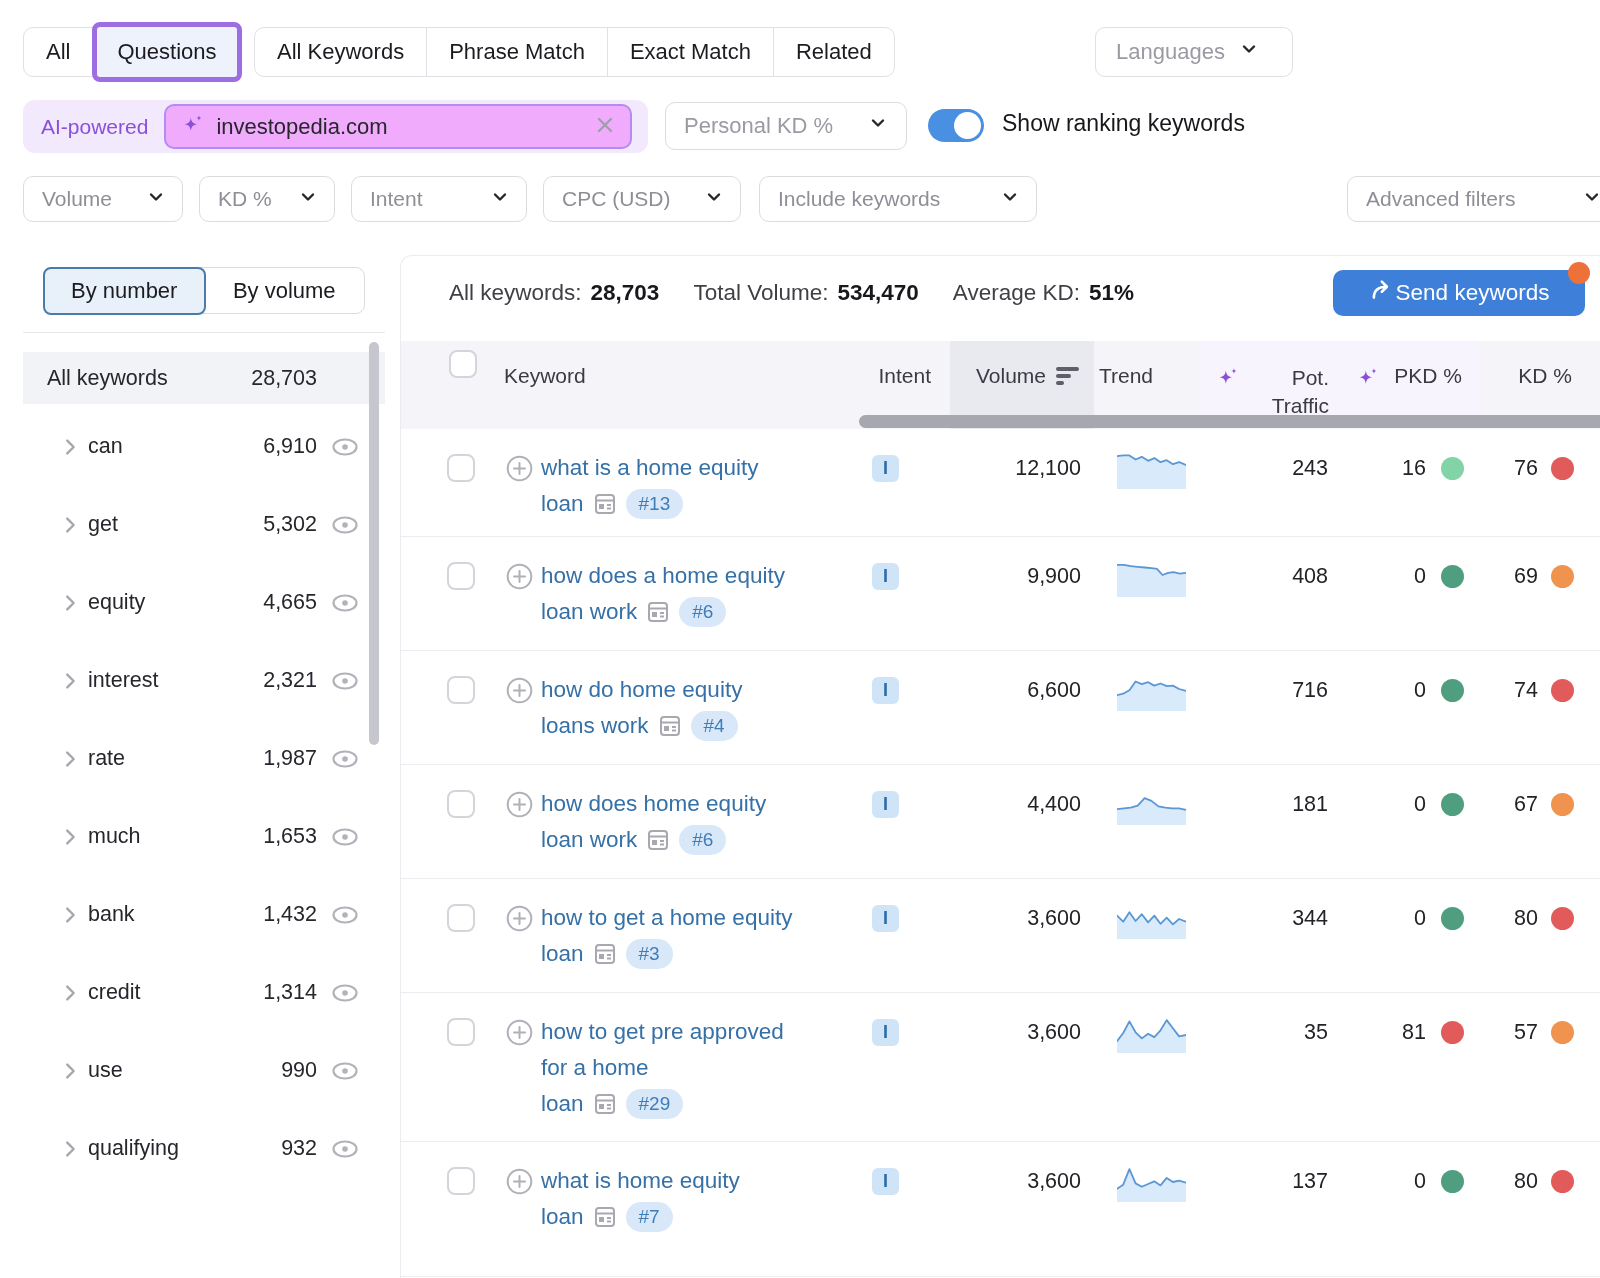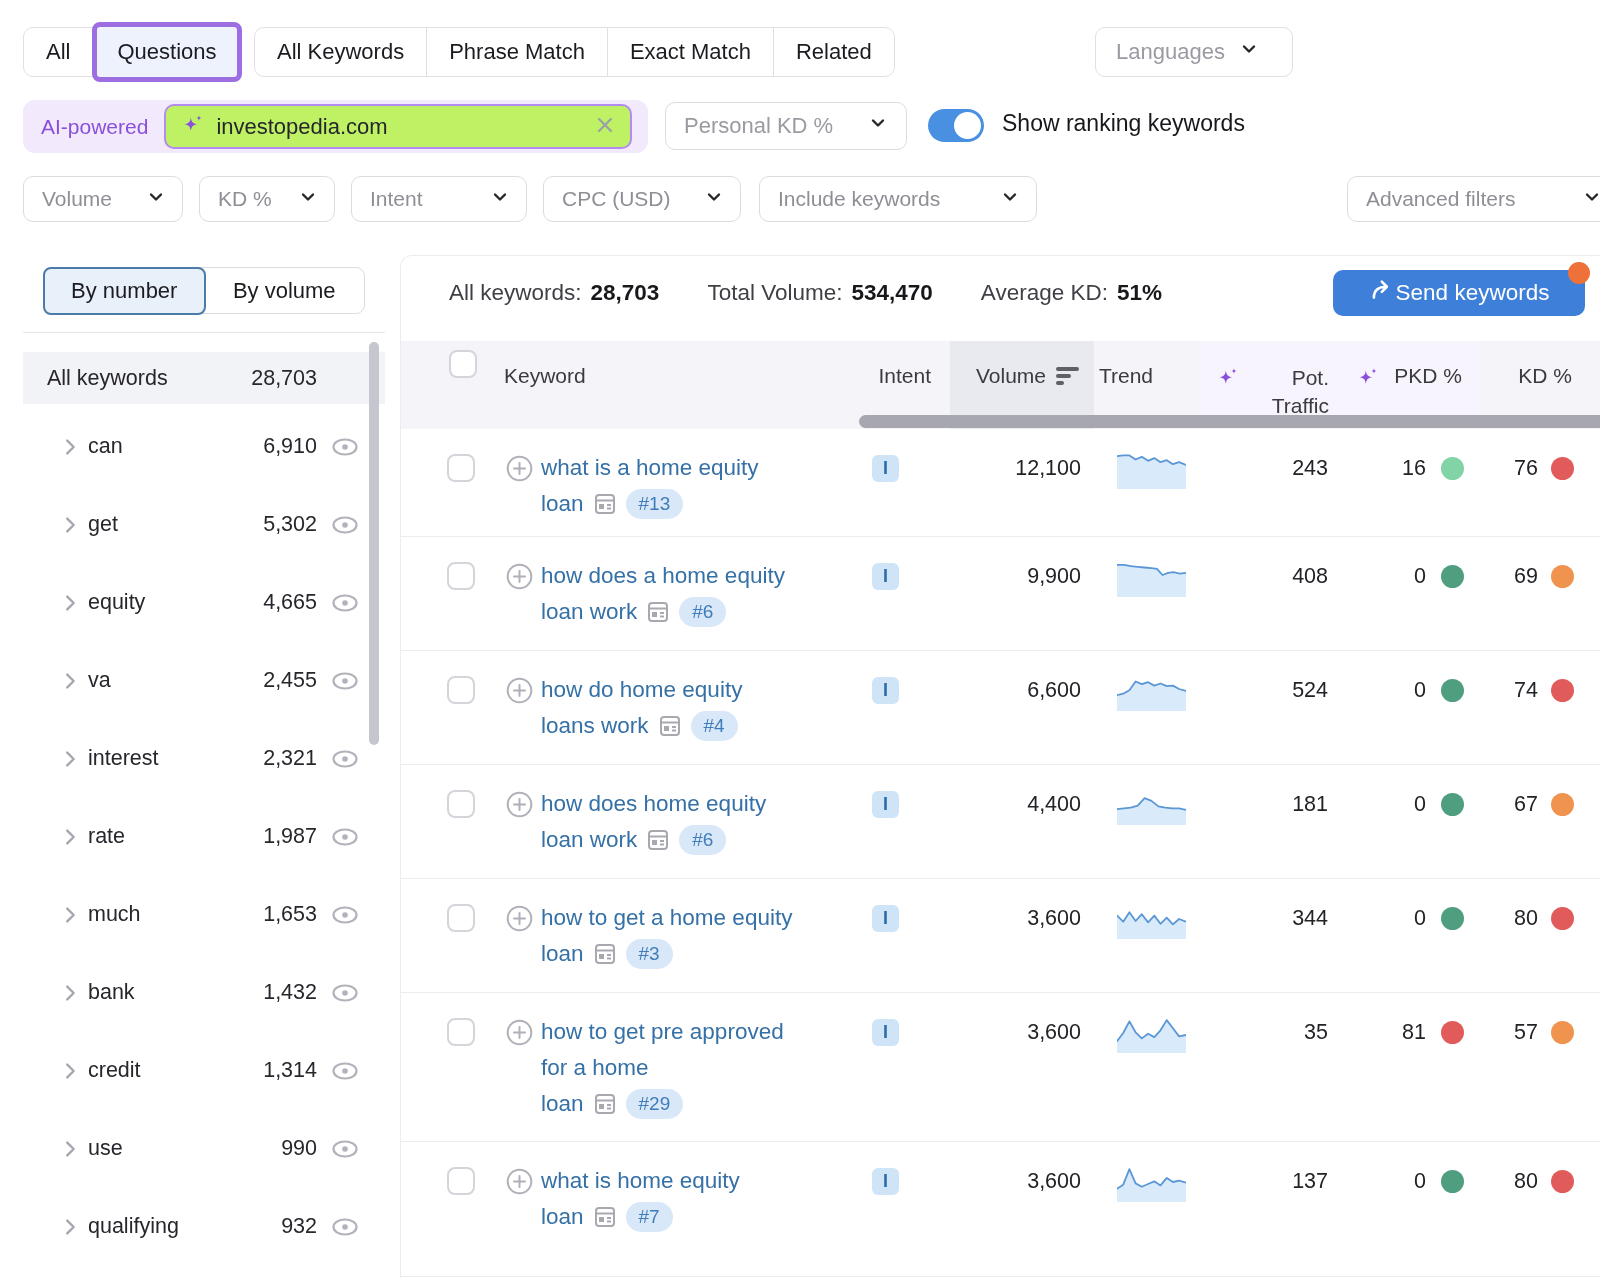--- a/index.html
+++ b/index.html
@@ -19,21 +19,21 @@
     margin-left:-1px; z-index:2; }
   .tab-item.match-selected + .tab-item { border-left:none; }
   .langs-btn { position:absolute; left:1095px; top:27px; width:198px; height:50px;
     border:1.5px solid #e1e1e5; border-radius:10px; display:flex; align-items:center;
     gap:14px; padding:0 20px; font-size:22px; color:#9a9aa2; background:#fff; }
 
   
   .ai-pill { position:absolute; left:23px; top:100px; width:625px; height:53px;
     background:#f2e9fd; border-radius:12px; display:flex; align-items:center; }
   .ai-label { font-size:21px; color:#8a50d8; padding:0 16px 0 18px; white-space:nowrap; }
-  .search-box { flex:1; height:45px; margin-right:16px; background:#bef264;
+  .search-box { flex:1; height:45px; margin-right:16px; background:#f0abfc;
     border:2px solid #b28cee; border-radius:10px; display:flex; align-items:center; padding:0 14px; }
   .search-box .query { flex:1; font-size:22px; color:#26262b; margin-left:10px; }
   .kd-select { position:absolute; left:665px; top:102px; width:242px; height:48px;
     border:1.5px solid #dcdce0; border-radius:10px; display:flex; align-items:center;
     justify-content:space-between; padding:0 18px; font-size:22px; color:#9a9aa2; background:#fff; }
   .toggle { position:absolute; left:928px; top:109px; width:56px; height:33px;
     background:#4a90e2; border-radius:17px; }
   .toggle .knob { position:absolute; right:3px; top:3px; width:27px; height:27px;
     background:#fff; border-radius:50%; }
   .toggle-label { position:absolute; left:1002px; top:110px; font-size:23px; color:#17171c; }
@@ -62,21 +62,21 @@
   .sb-item .lbl { position:absolute; left:65px; top:26px; font-size:21.5px; color:#26262c; }
   .sb-item .cnt { position:absolute; right:68px; top:26px; font-size:21.5px; color:#26262c; }
   .sb-item .eye { position:absolute; left:307px; top:25px; }
   .sb-scrollbar { position:absolute; left:346px; top:87px; width:10px; height:403px;
     background:#c6c6ce; border-radius:5px; }
 
   
   .main-card { position:absolute; left:400px; top:255px; width:1200px; height:1023px;
     border-left:1px solid #ececf0; border-top:1px solid #ececf0; border-radius:12px 0 0 0;
     background:#fff; overflow:hidden; }
-  .stats { position:absolute; left:48px; top:24px; display:flex; gap:48px; align-items:center; }
+  .stats { position:absolute; left:48px; top:24px; display:flex; gap:34px; align-items:center; }
   .stat-pair { display:flex; gap:9px; font-size:22.5px; align-items:baseline; }
   .stat-pair .sl { color:#3f3f46; }
   .stat-pair .sv { color:#18181c; font-weight:bold; }
   .send-btn { position:absolute; left:932px; top:14px; width:252px; height:46px;
     background:#3e7fd9; border-radius:10px; display:flex; align-items:center; justify-content:center;
     gap:1px; color:#fff; font-size:22.5px; }
   .notif-dot { position:absolute; left:1167px; top:6px; width:22px; height:22px;
     background:#ee7139; border-radius:50%; z-index:4; }
 
   .thead { position:absolute; left:0; top:85px; width:1200px; height:88px; background:#f5f5f9; }
@@ -259,35 +259,20 @@
     <span class="lbl">equity</span>
     <span class="cnt">4,665</span>
     <span class="eye">
       <svg width="30" height="28" viewBox="0 0 30 28">
             <ellipse cx="15" cy="14" rx="11.5" ry="7.5" fill="none" stroke="#b2b2ba" stroke-width="2.2"></ellipse>
             <circle cx="15" cy="14" r="2.8" fill="#b2b2ba"></circle>
           </svg>
     </span>
   </div>
 
-  <div class="sb-item">
-    <span class="chev">
-      <svg width="22" height="22" viewBox="0 0 24 24">
-            <polyline points="9,5 16,12 9,19" fill="none" stroke="#a6a6ae" stroke-width="2.6" stroke-linecap="round" stroke-linejoin="round"></polyline>
-          </svg>
-    </span>
-    <span class="lbl">va</span>
-    <span class="cnt">2,455</span>
-    <span class="eye">
-      <svg width="30" height="28" viewBox="0 0 30 28">
-            <ellipse cx="15" cy="14" rx="11.5" ry="7.5" fill="none" stroke="#b2b2ba" stroke-width="2.2"></ellipse>
-            <circle cx="15" cy="14" r="2.8" fill="#b2b2ba"></circle>
-          </svg>
-    </span>
-  </div>
 
   <div class="sb-item">
     <span class="chev">
       <svg width="22" height="22" viewBox="0 0 24 24">
             <polyline points="9,5 16,12 9,19" fill="none" stroke="#a6a6ae" stroke-width="2.6" stroke-linecap="round" stroke-linejoin="round"></polyline>
           </svg>
     </span>
     <span class="lbl">interest</span>
     <span class="cnt">2,321</span>
     <span class="eye">
@@ -562,21 +547,21 @@
             </span>
             <span class="rank-badge">#4</span>
           </div>
         </div>
     <div class="intent-badge">I</div>
     <div class="num v-num">6,600</div>
     <div class="trend-box"><svg width="69" height="40" viewBox="0 0 69 40">
             <polygon points="0,40 0.0,24.1 6.2,22.7 12.4,19.3 18.6,10.5 24.8,13.2 31.1,11.2 37.3,14.6 43.5,12.5 49.7,15.2 55.9,14.6 62.1,18.0 69.0,20.0 69,40" fill="#d9eafb"></polygon>
             <polyline points="0.0,24.1 6.2,22.7 12.4,19.3 18.6,10.5 24.8,13.2 31.1,11.2 37.3,14.6 43.5,12.5 49.7,15.2 55.9,14.6 62.1,18.0 69.0,20.0" fill="none" stroke="#5b97d4" stroke-width="1.8" stroke-linejoin="round" stroke-linecap="round"></polyline>
           </svg></div>
-    <div class="num pt-num">524</div>
+    <div class="num pt-num">716</div>
     <div class="num pkd-num">0</div>
     <div class="dot pkd-dot dark-green"></div>
     <div class="num kd-num">74</div>
     <div class="dot kd-dot red"></div>
   </div>
 
   <div class="trow" style="height: 114px;">
     <div class="checkbox"></div>
     <span class="plus-ic">
       <svg width="27" height="27" viewBox="0 0 27 27">

